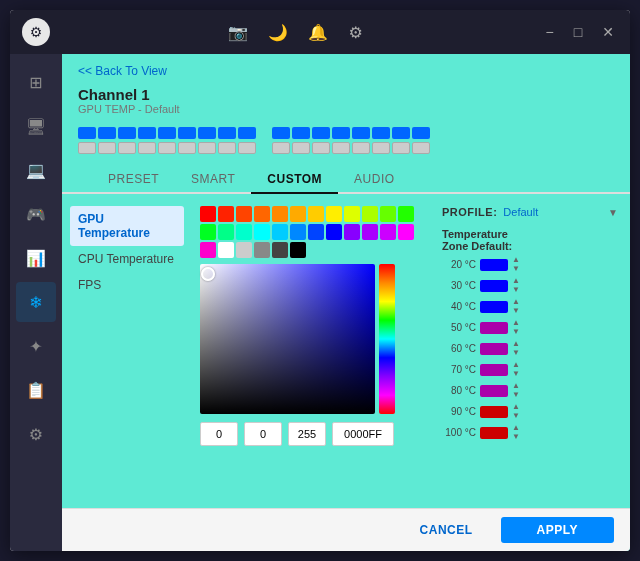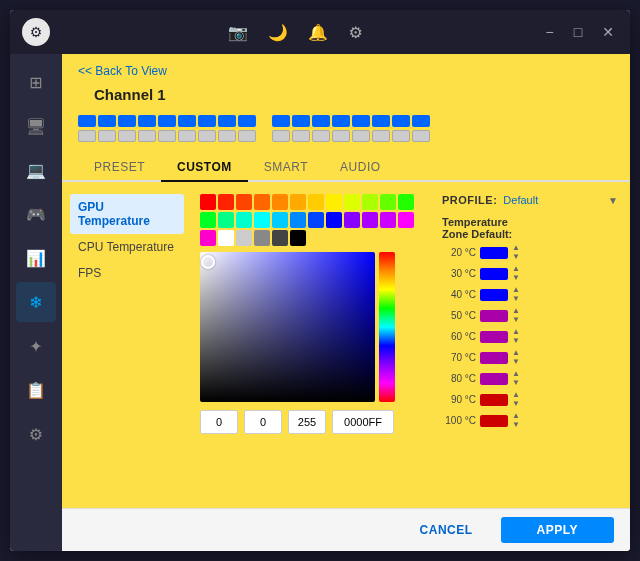--- a/index.html
+++ b/index.html
@@ -96,21 +96,21 @@
       border-radius: 4px;
       cursor: pointer;
       color: #888;
       font-size: 16px;
     }
     .sidebar-item.active { background: #00aaff22; color: #00aaff; }
 
     
     .content {
       flex: 1;
-      background: #fde047;
+      background: #5eead4;
       display: flex;
       flex-direction: column;
       overflow: hidden;
     }
 
     
     .back-nav {
       padding: 10px 16px 4px;
       color: #0066cc;
       font-size: 12px;
@@ -118,21 +118,20 @@
     }
 
     
     .channel-header {
       padding: 4px 16px 8px;
     }
     .channel-title {
       font-size: 15px;
       font-weight: 600;
       color: #222;
-      margin-left: 16px;
     }
     .channel-subtitle {
       font-size: 11px;
       color: #777;
     }
 
     
     .led-strips {
       display: flex;
       gap: 16px;
@@ -153,21 +152,21 @@
       border-radius: 2px;
     }
     .led-blue { background: #0066ff; }
     .led-gray { background: #cccccc; border: 1px solid #aaa; }
 
     
     .tabs {
       display: flex;
       border-bottom: 2px solid #ddd;
       margin: 0 0 0 0;
-      padding: 0 16px;
+      padding: 0 30px;
     }
     .tab {
       padding: 6px 16px;
       font-size: 12px;
       font-weight: 500;
       color: #666;
       cursor: pointer;
       border-bottom: 2px solid transparent;
       margin-bottom: -2px;
       text-transform: uppercase;
@@ -427,20 +426,21 @@
       <div class="sidebar-item">📋</div>
       <div class="sidebar-item">⚙</div>
     </div>
 
     <div class="content">
 
       <div class="back-nav">&lt;&lt; Back To View</div>
 
       <div class="channel-header">
         <div class="channel-title">Channel 1</div>
+        <div class="channel-subtitle">GPU TEMP - Default</div>
       </div>
 
       <div class="led-strips">
         <div class="led-strip">
           <div class="led-row">
             <div class="led-cell led-blue"></div>
             <div class="led-cell led-blue"></div>
             <div class="led-cell led-blue"></div>
             <div class="led-cell led-blue"></div>
             <div class="led-cell led-blue"></div>
@@ -480,22 +480,22 @@
             <div class="led-cell led-gray"></div>
             <div class="led-cell led-gray"></div>
             <div class="led-cell led-gray"></div>
             <div class="led-cell led-gray"></div>
           </div>
         </div>
       </div>
 
       <div class="tabs">
         <div class="tab">PRESET</div>
+        <div class="tab">SMART</div>
         <div class="tab active">CUSTOM</div>
-        <div class="tab">SMART</div>
         <div class="tab">AUDIO</div>
       </div>
 
       <div class="panel-body">
 
         <div class="sensor-list">
           <div class="sensor-item active">GPU Temperature</div>
           <div class="sensor-item">CPU Temperature</div>
           <div class="sensor-item">FPS</div>
         </div>

